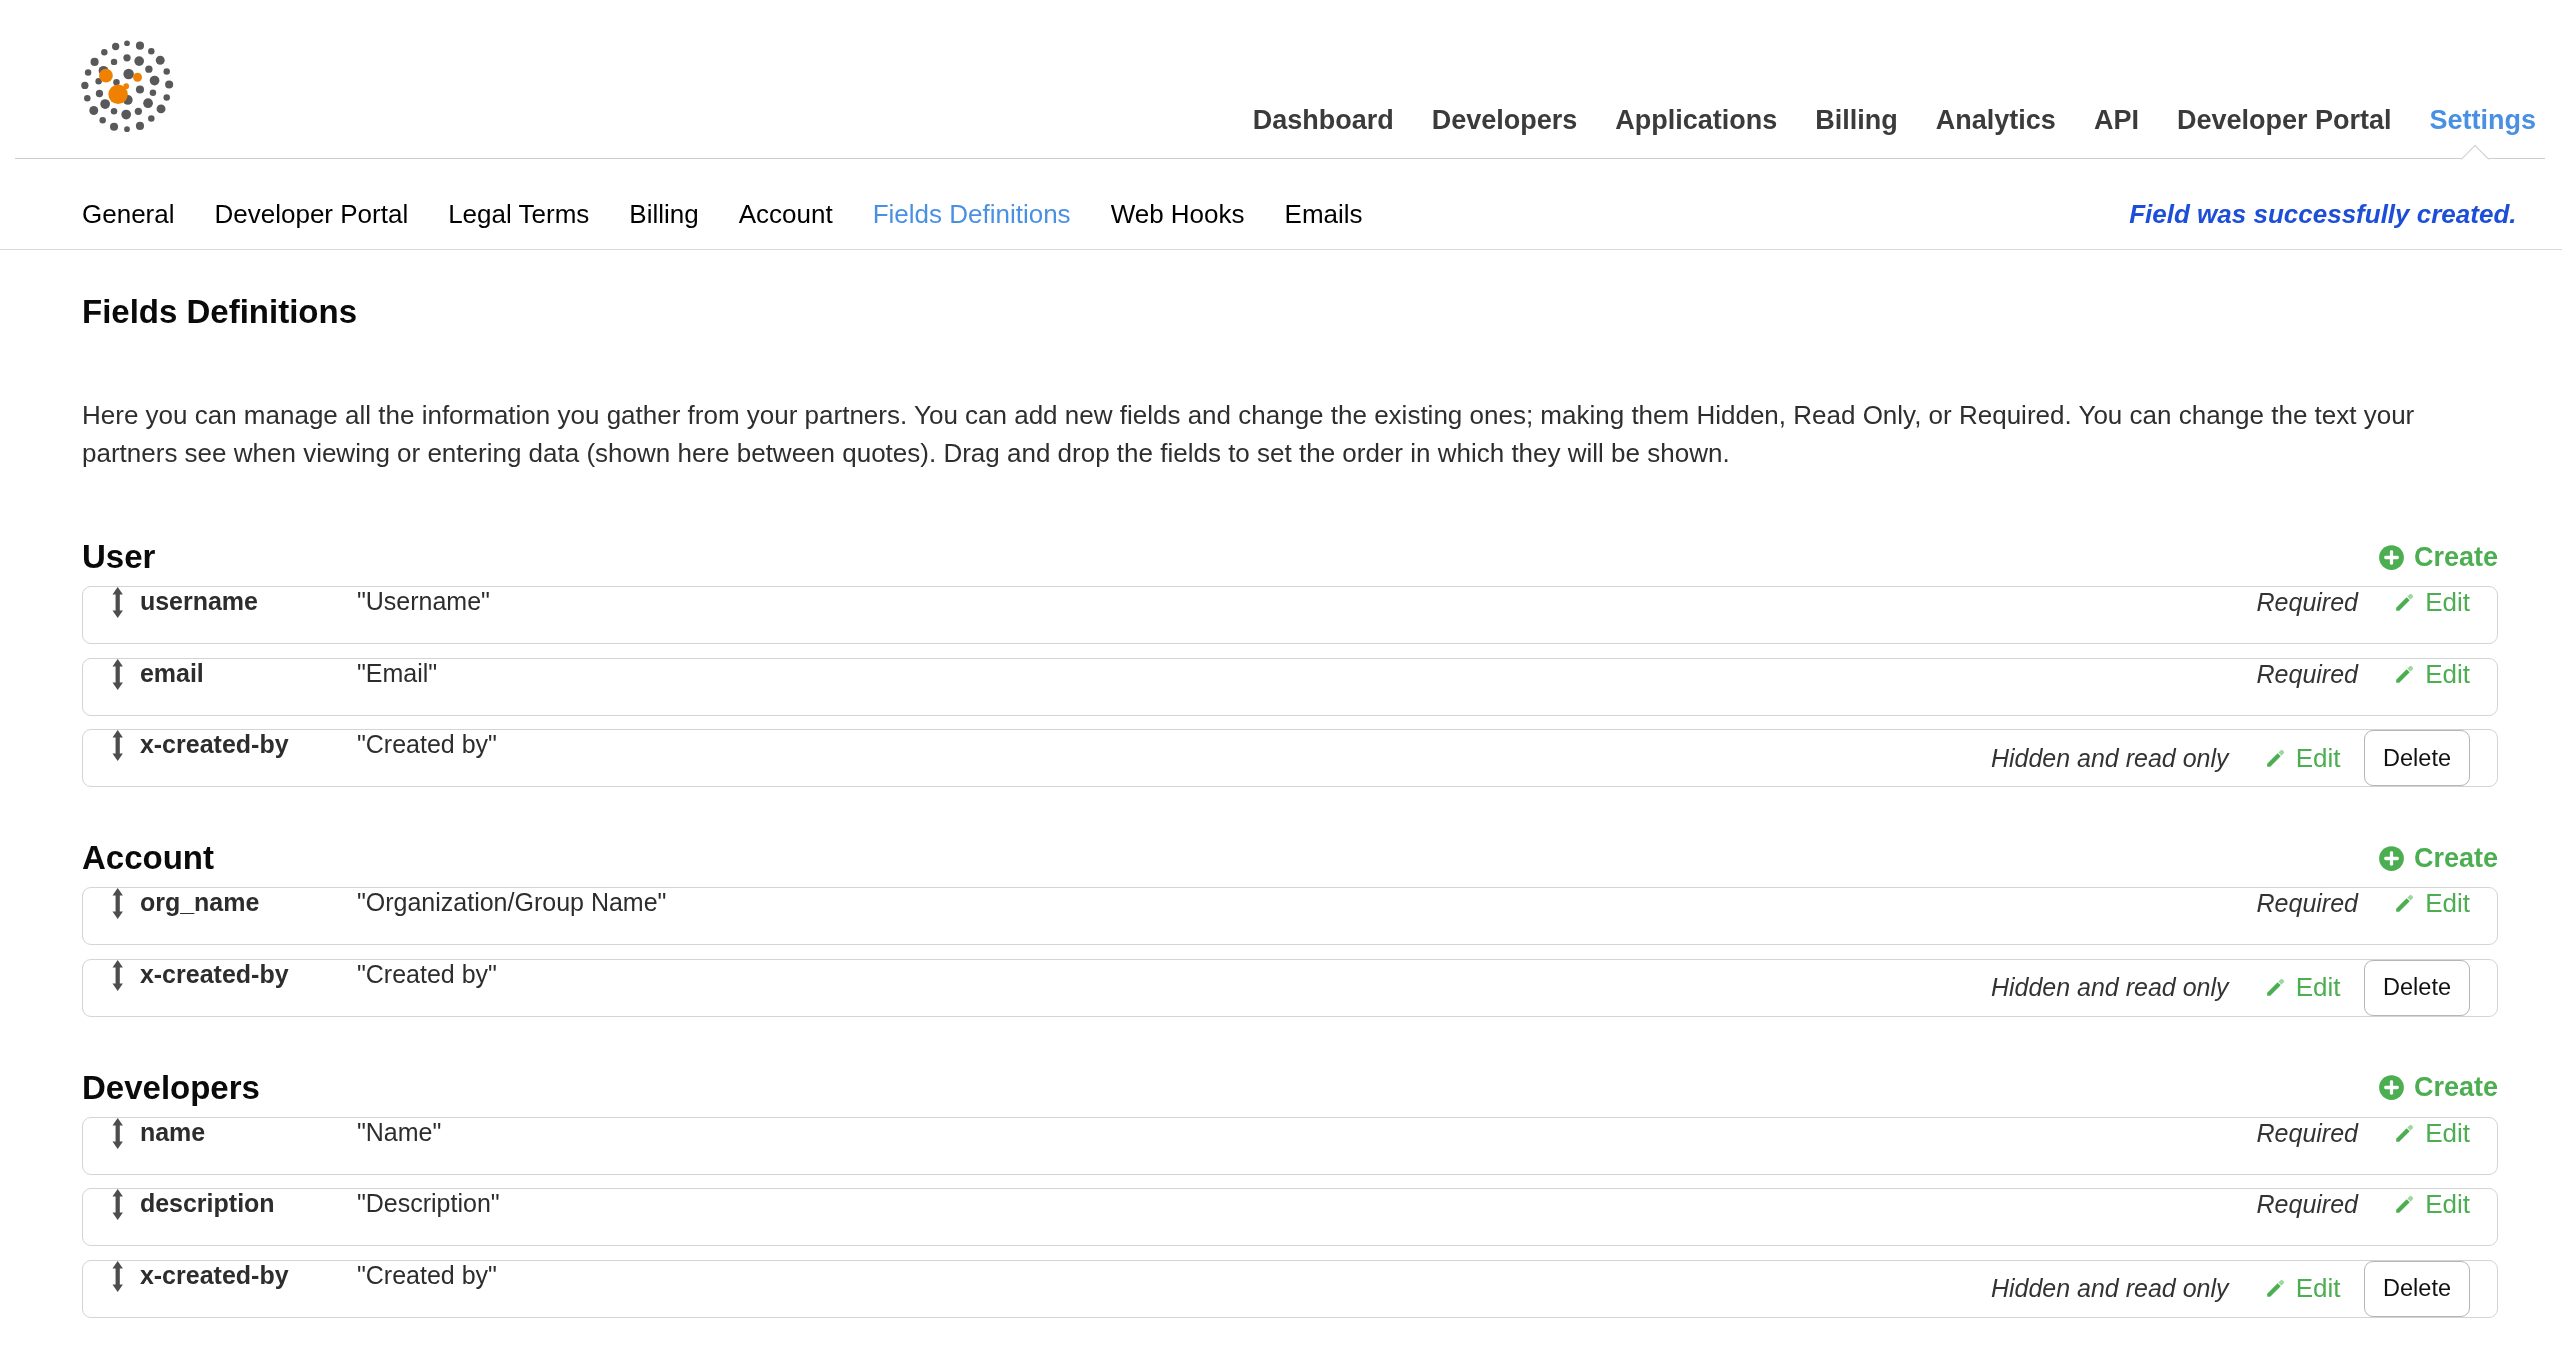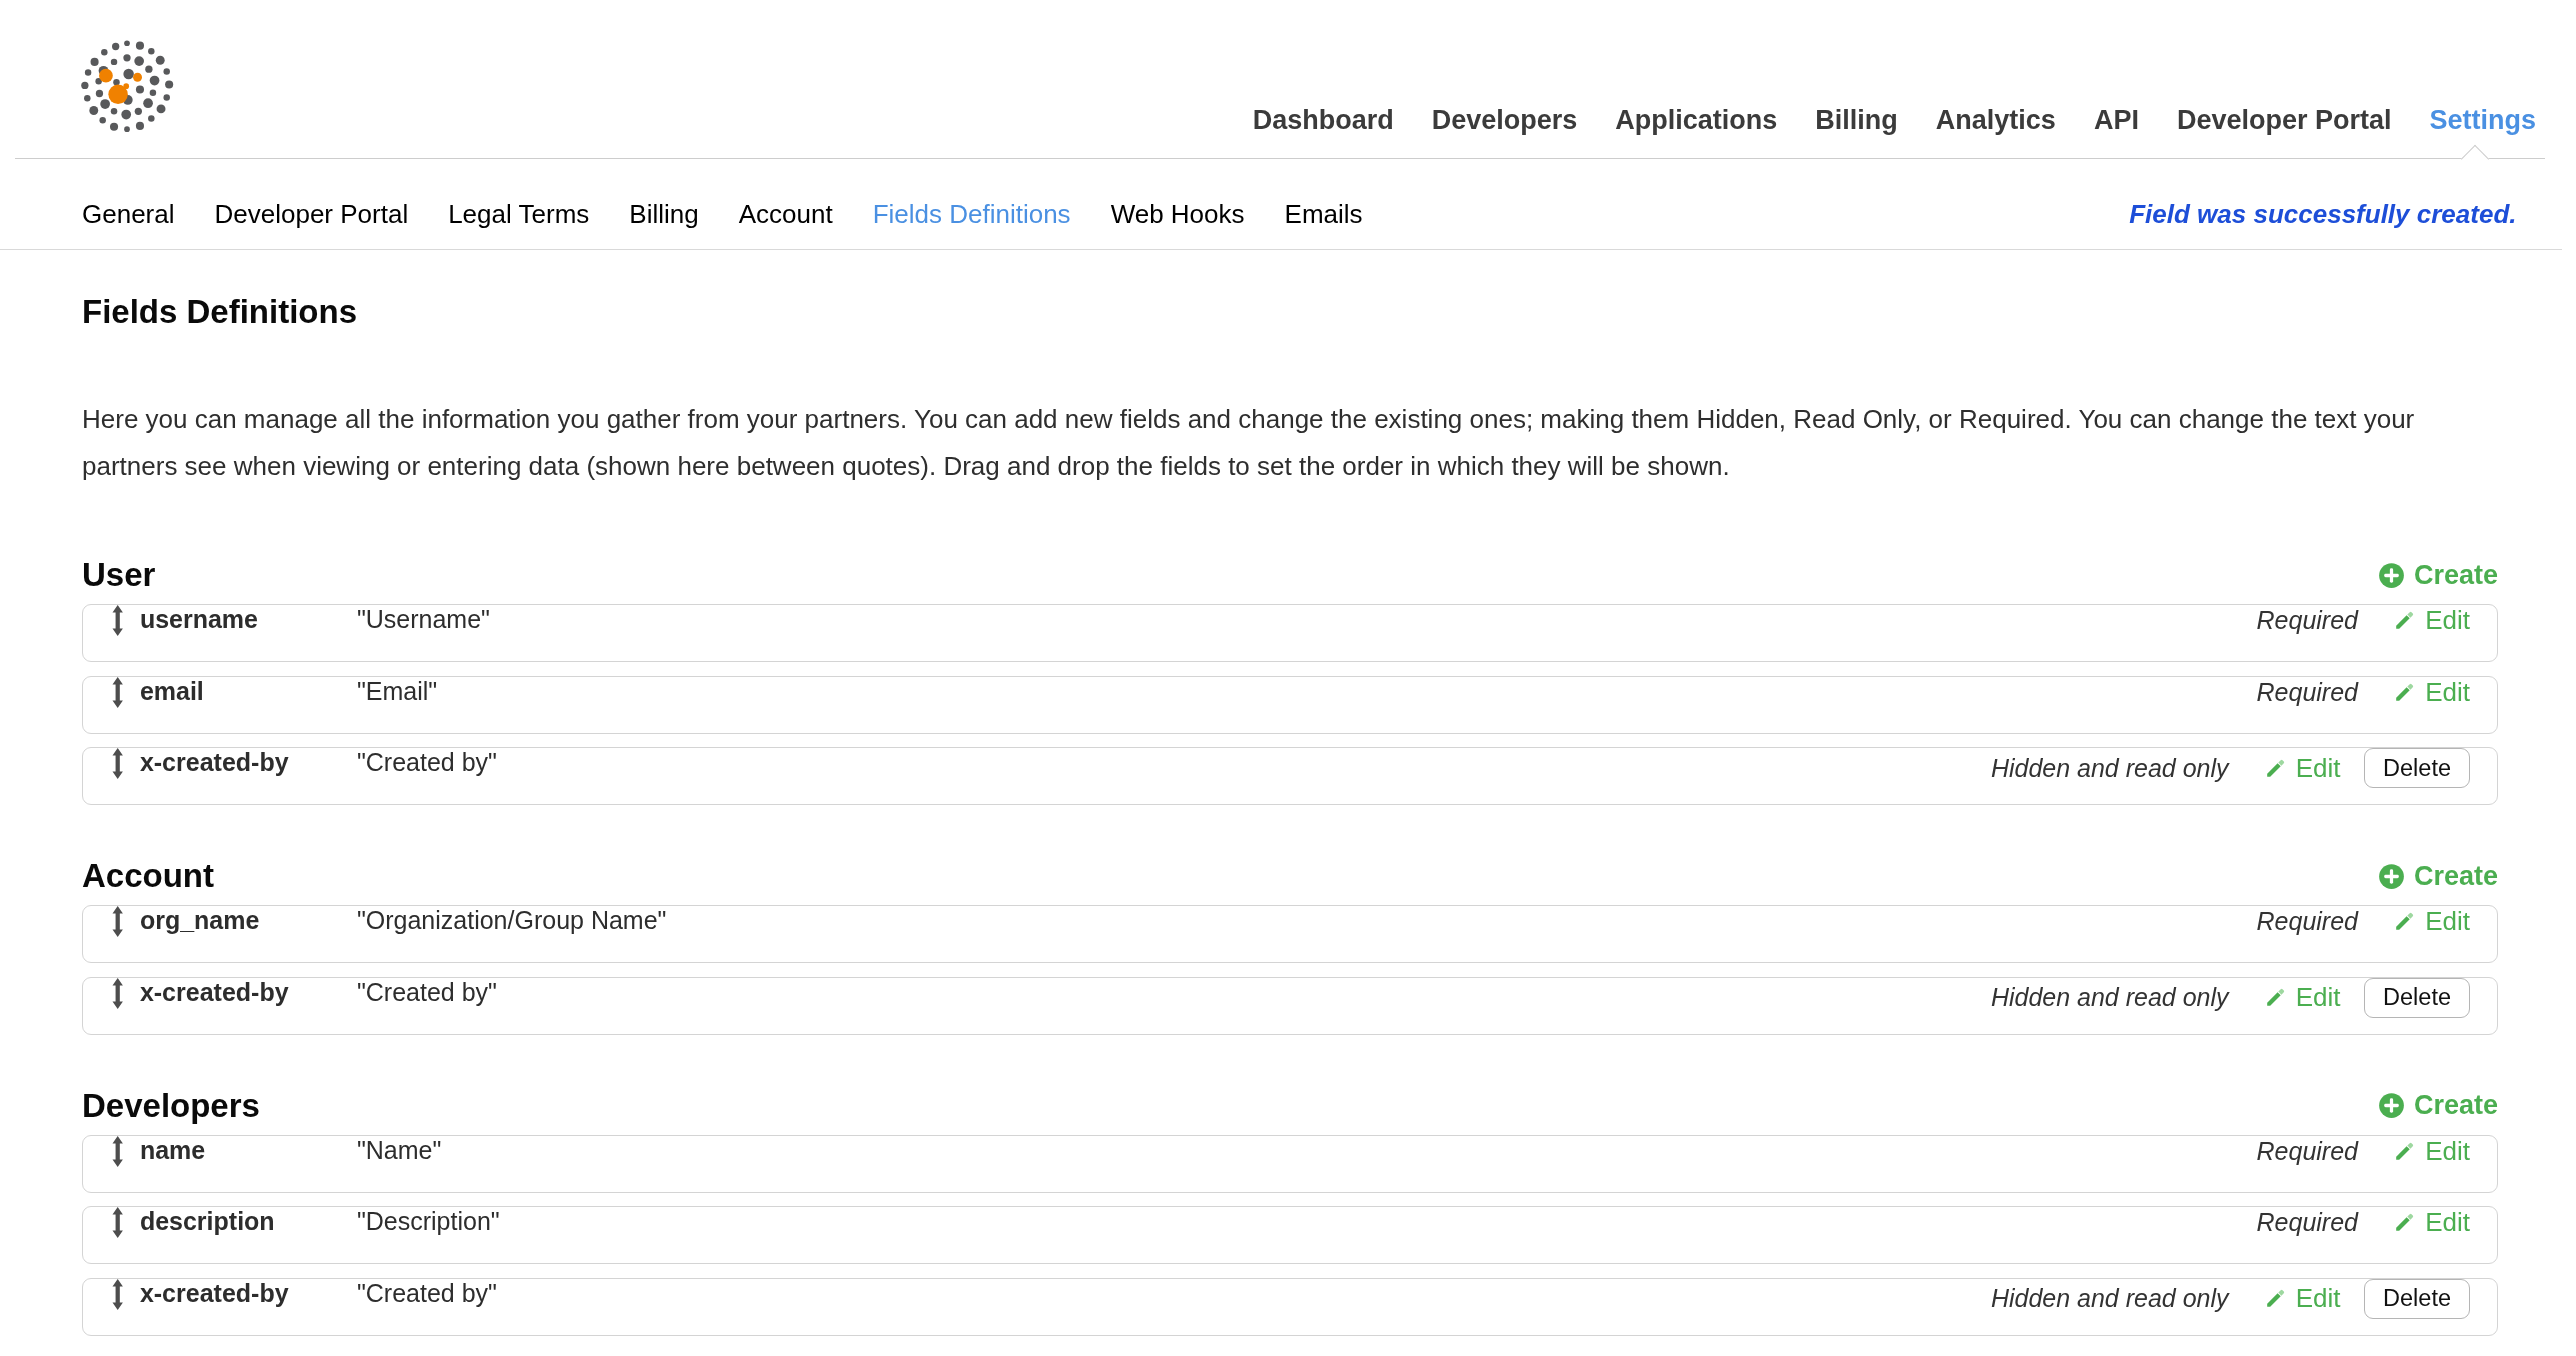--- a/index.html
+++ b/index.html
@@ -36,40 +36,40 @@
   .subnav-row{height:91px;display:flex;align-items:center;justify-content:space-between;
               padding:20px 45px 0 82px;border-bottom:1.8px solid #d9d9d9;margin:0 14.5px 0 0;}
   #sub-nav{display:flex;gap:40px;}
   #sub-nav a{font-size:26px;color:#000000;text-decoration:none;white-space:nowrap;}
   #sub-nav a.active{color:var(--blue);}
   .flash{font-size:26px;font-weight:bold;font-style:italic;color:#1d4ed8;}
 
   
   main{padding:0 78px 0 82px;}
   h1{margin:43px 0 0;font-size:33px;line-height:38px;font-weight:bold;color:#0a0a0a;}
-  .page-desc{margin:65px 0 0;font-size:26px;line-height:47px;color:#2e2e2e;}
+  .page-desc{margin:65px 0 0;font-size:26px;line-height:38px;color:#2e2e2e;}
 
   .section{margin-top:53px;}
   .section.first{margin-top:67px;}
   .section-header{display:flex;align-items:center;justify-content:space-between;margin-bottom:11px;}
   .section-header h2{margin:0;font-size:33px;line-height:36px;font-weight:bold;color:#0a0a0a;}
   .create-link{display:flex;align-items:center;gap:9px;font-size:27px;font-weight:bold;
                color:var(--green);text-decoration:none;text-align:center;}
   .create-link svg{display:block;}
 
   .row{height:58px;border:1.8px solid var(--border);border-radius:9px;background:#fff;
        display:flex;align-items:flex-start;padding:0 27px;margin-bottom:13.6px;}
   .drag{width:15.4px;height:31px;display:flex;align-items:center;cursor:grab;flex:none;}
   .field-name{font-size:25px;font-weight:bold;color:#2d2d2d;margin-left:14.5px;width:217px;flex:none;}
   .field-label{font-size:25px;color:#2d2d2d;}
   .row-right{margin-left:auto;display:flex;align-items:center;}
   .status{font-size:25px;font-style:italic;color:#333;}
   .edit-link{display:flex;align-items:center;gap:8.2px;font-size:26px;color:var(--green);
              text-decoration:none;margin-left:34px;}
-  .delete-btn{margin-left:23.5px;height:40px;padding:0 18px;font-size:23.5px;color:#111;
+  .delete-btn{margin-left:23.5px;height:56px;padding:0 18px;font-size:23.5px;color:#111;
               background:#fff;border:1.8px solid #b5b5b5;border-radius:9px;cursor:pointer;
               font-family:"Liberation Sans","DejaVu Sans",sans-serif;}
 </style>
 </head>
 <body>
 
 <div class="viewport">
 
   <header>
     <div class="logo">

